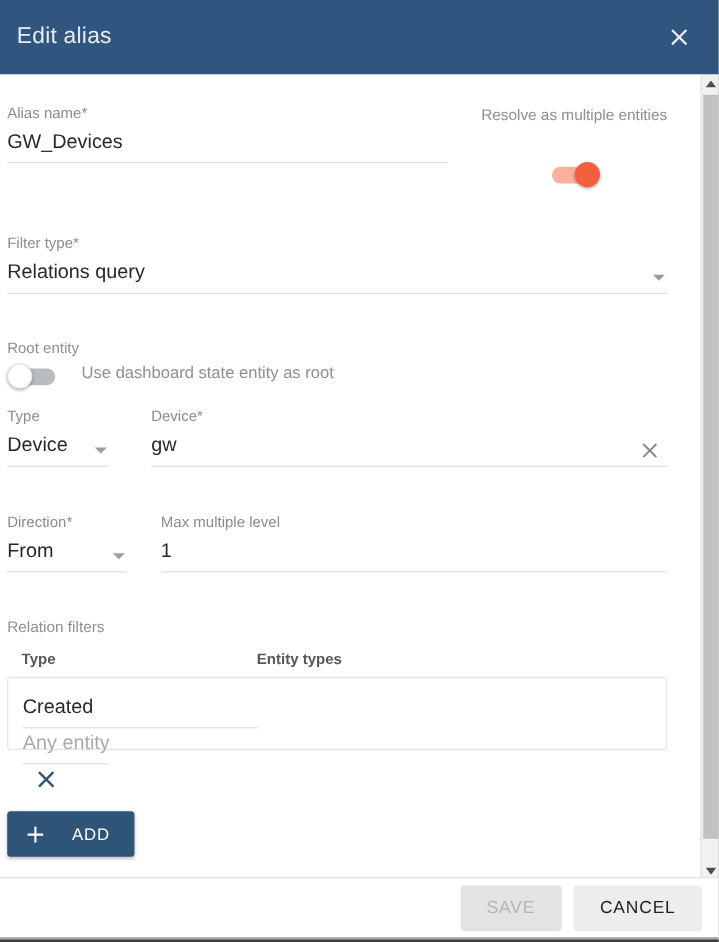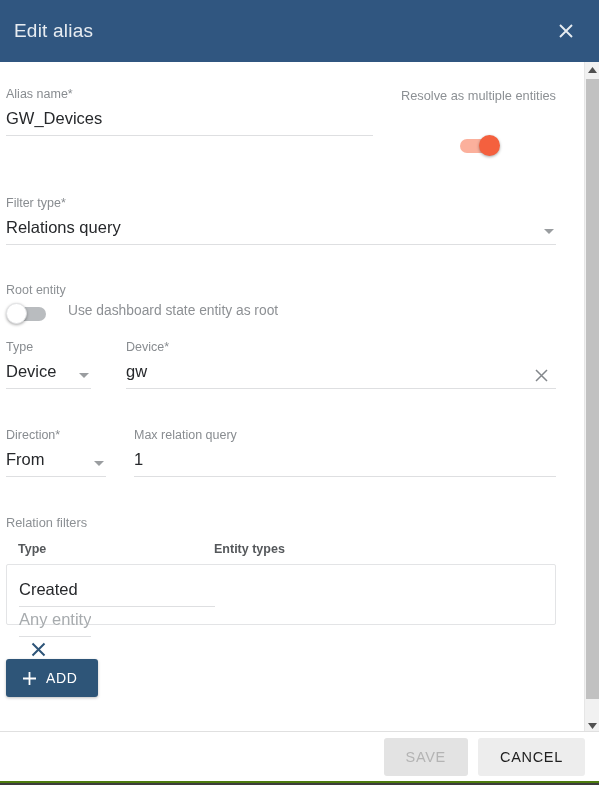--- a/index.html
+++ b/index.html
@@ -7,21 +7,21 @@
     margin: 0; padding: 0;
     width: 599px; height: 785px;
     background: #ffffff;
     font-family: "Liberation Sans", sans-serif;
     overflow: hidden;
   }
   #dialog {
     position: relative;
     width: 599px;
     height: 785px;
-    background: #4d7c0f;
+    background: #a3a3a3;
     border-bottom: 2px solid #3c3c3c;
     overflow: hidden;
   }
 
   
   .titlebar {
     position: absolute;
     top: 0; left: 0;
     width: 599px; height: 62px;
     background: #305680;
@@ -182,24 +182,24 @@
   .rf-x {
     width: 26px; height: 26px;
     display: flex; align-items: center; justify-content: center;
     margin-left: 6px;
     margin-top: 3px;
     cursor: pointer;
   }
 
   
   .add-btn {
-    margin-top: 34px;
+    margin-top: 51px;
     display: inline-flex;
     align-items: center;
-    gap: 9px;
+    gap: 23px;
     background: #2e5578;
     color: #ffffff;
     border: none;
     border-radius: 3px;
     padding: 11px 20px 11px 16px;
     font-size: 14px;
     letter-spacing: .7px;
     cursor: pointer;
     box-shadow: 0 1px 3px rgba(0,0,0,.25);
     font-family: "Liberation Sans", sans-serif;
@@ -344,21 +344,21 @@
 
       <div class="two-col">
         <div class="col-dir field">
           <div class="flabel">
             <span>Direction</span><span class="req">*</span>
           </div>
           <div class="fvalue underline">From</div>
           <span class="caret"></span>
         </div>
         <div class="col-max field">
-          <div class="flabel">Max relation query</div>
+          <div class="flabel">Max multiple level</div>
           <div class="fvalue underline">1</div>
         </div>
       </div>
 
       <div class="section-gap-lg"></div>
 
       <div>
         <div class="rf-title">Relation filters</div>
         <div class="rf-heads">
           <div class="rf-head type">Type</div>

